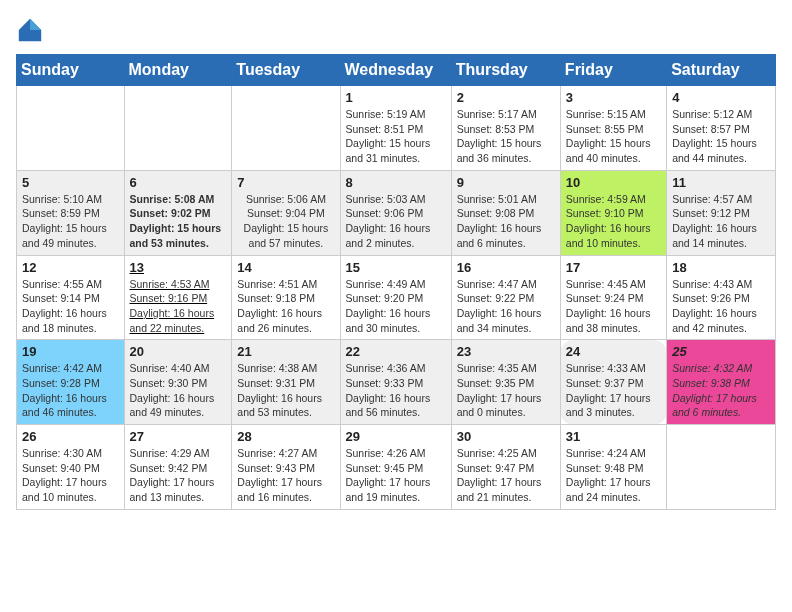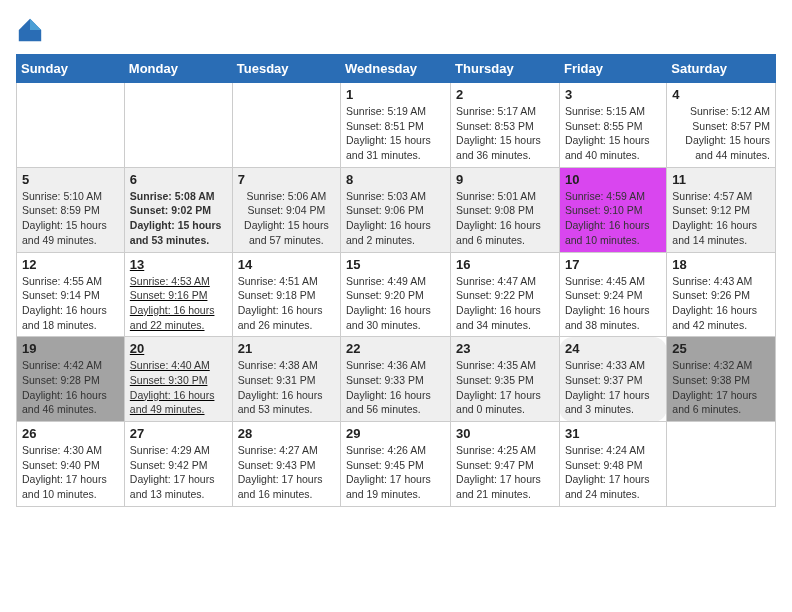--- a/index.html
+++ b/index.html
@@ -56,21 +56,21 @@
     .calendar {
       width: 100%;
       border-collapse: collapse;
       font-size: 11px;
     }
     .calendar th {
       background-color: #2a6db5;
       color: #fff;
       padding: 6px 4px;
       text-align: left;
-      font-size: 13px;
+      font-size: 16px;
       font-weight: bold;
       border: 1px solid #2a6db5;
     }
     .calendar td {
       border: 1px solid #ccc;
       vertical-align: top;
       padding: 4px 5px;
       width: 113px;
       min-height: 70px;
       background: #fff;
@@ -144,21 +144,21 @@
 Daylight: 15 hours and 36 minutes.</div>
         </td>
         <td style="background: rgb(255, 255, 255);">
           <span class="day-number">3</span>
           <div class="day-info" style="white-space: pre-line;">Sunrise: 5:15 AM
 Sunset: 8:55 PM
 Daylight: 15 hours and 40 minutes.</div>
         </td>
         <td style="background: rgb(255, 255, 255);">
           <span class="day-number">4</span>
-          <div class="day-info" style="white-space: pre-line; text-align: right;">Sunrise: 5:12 AM
+          <div class="day-info" style="white-space: pre-line;">Sunrise: 5:12 AM
 Sunset: 8:57 PM
 Daylight: 15 hours and 44 minutes.</div>
         </td>
       </tr>
       <tr>
         <td style="background: rgb(239, 239, 239);">
           <span class="day-number">5</span>
           <div class="day-info" style="white-space: pre-line;">Sunrise: 5:10 AM
 Sunset: 8:59 PM
 Daylight: 15 hours and 49 minutes.</div>
@@ -180,21 +180,21 @@
           <div class="day-info" style="white-space: pre-line;">Sunrise: 5:03 AM
 Sunset: 9:06 PM
 Daylight: 16 hours and 2 minutes.</div>
         </td>
         <td style="background: rgb(239, 239, 239);">
           <span class="day-number">9</span>
           <div class="day-info" style="white-space: pre-line;">Sunrise: 5:01 AM
 Sunset: 9:08 PM
 Daylight: 16 hours and 6 minutes.</div>
         </td>
-        <td style="background: #d946ef;">
+        <td style="background: #bef264;">
           <span class="day-number">10</span>
           <div class="day-info" style="white-space: pre-line;">Sunrise: 4:59 AM
 Sunset: 9:10 PM
 Daylight: 16 hours and 10 minutes.</div>
         </td>
         <td style="background: rgb(239, 239, 239);">
           <span class="day-number">11</span>
           <div class="day-info" style="white-space: pre-line;">Sunrise: 4:57 AM
 Sunset: 9:12 PM
 Daylight: 16 hours and 14 minutes.</div>
@@ -238,27 +238,27 @@
 Daylight: 16 hours and 38 minutes.</div>
         </td>
         <td style="background: rgb(255, 255, 255);">
           <span class="day-number">18</span>
           <div class="day-info" style="white-space: pre-line;">Sunrise: 4:43 AM
 Sunset: 9:26 PM
 Daylight: 16 hours and 42 minutes.</div>
         </td>
       </tr>
       <tr>
-        <td style="background: #a3a3a3;">
+        <td style="background: #7dd3fc;">
           <span class="day-number">19</span>
           <div class="day-info" style="white-space: pre-line;">Sunrise: 4:42 AM
 Sunset: 9:28 PM
 Daylight: 16 hours and 46 minutes.</div>
         </td>
-        <td style="background: rgb(239, 239, 239); text-decoration: underline;">
+        <td style="background: rgb(239, 239, 239);">
           <span class="day-number">20</span>
           <div class="day-info" style="white-space: pre-line;">Sunrise: 4:40 AM
 Sunset: 9:30 PM
 Daylight: 16 hours and 49 minutes.</div>
         </td>
         <td style="background: rgb(239, 239, 239);">
           <span class="day-number">21</span>
           <div class="day-info" style="white-space: pre-line;">Sunrise: 4:38 AM
 Sunset: 9:31 PM
 Daylight: 16 hours and 53 minutes.</div>
@@ -274,21 +274,21 @@
           <div class="day-info" style="white-space: pre-line;">Sunrise: 4:35 AM
 Sunset: 9:35 PM
 Daylight: 17 hours and 0 minutes.</div>
         </td>
         <td style="background: rgb(239, 239, 239); border-radius: 14px;">
           <span class="day-number">24</span>
           <div class="day-info" style="white-space: pre-line;">Sunrise: 4:33 AM
 Sunset: 9:37 PM
 Daylight: 17 hours and 3 minutes.</div>
         </td>
-        <td style="background: #a3a3a3;">
+        <td style="background: #ec4899; font-style: italic;">
           <span class="day-number">25</span>
           <div class="day-info" style="white-space: pre-line;">Sunrise: 4:32 AM
 Sunset: 9:38 PM
 Daylight: 17 hours and 6 minutes.</div>
         </td>
       </tr>
       <tr>
         <td style="background: rgb(255, 255, 255);">
           <span class="day-number">26</span>
           <div class="day-info" style="white-space: pre-line;">Sunrise: 4:30 AM

